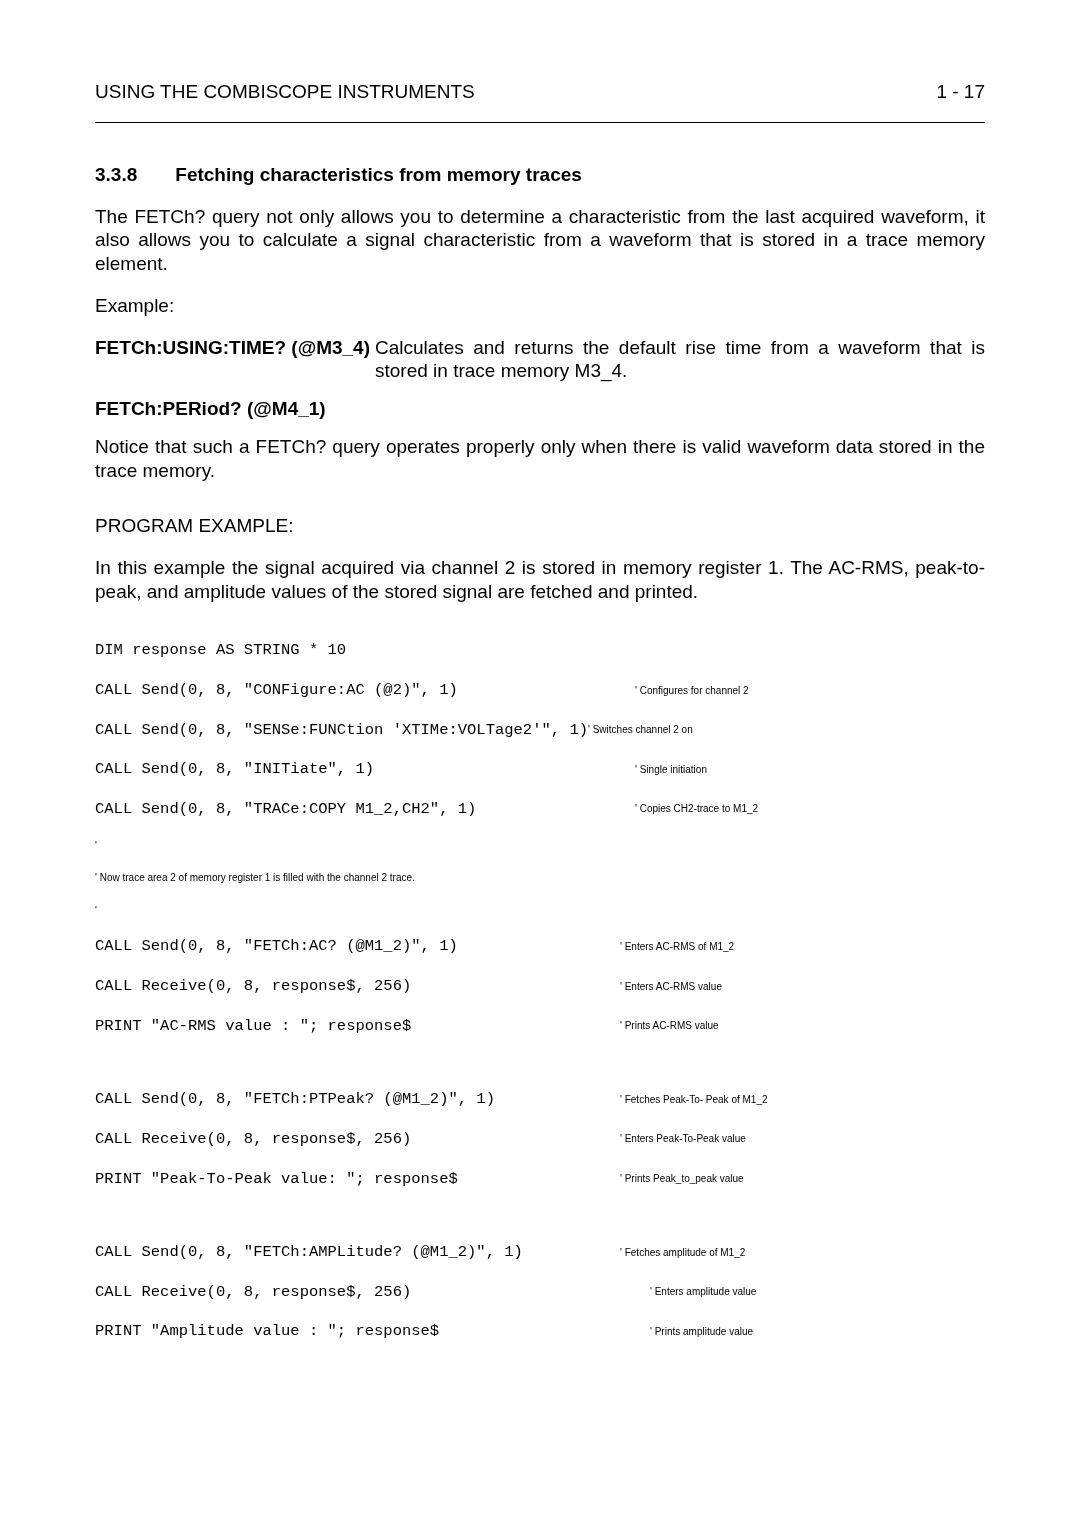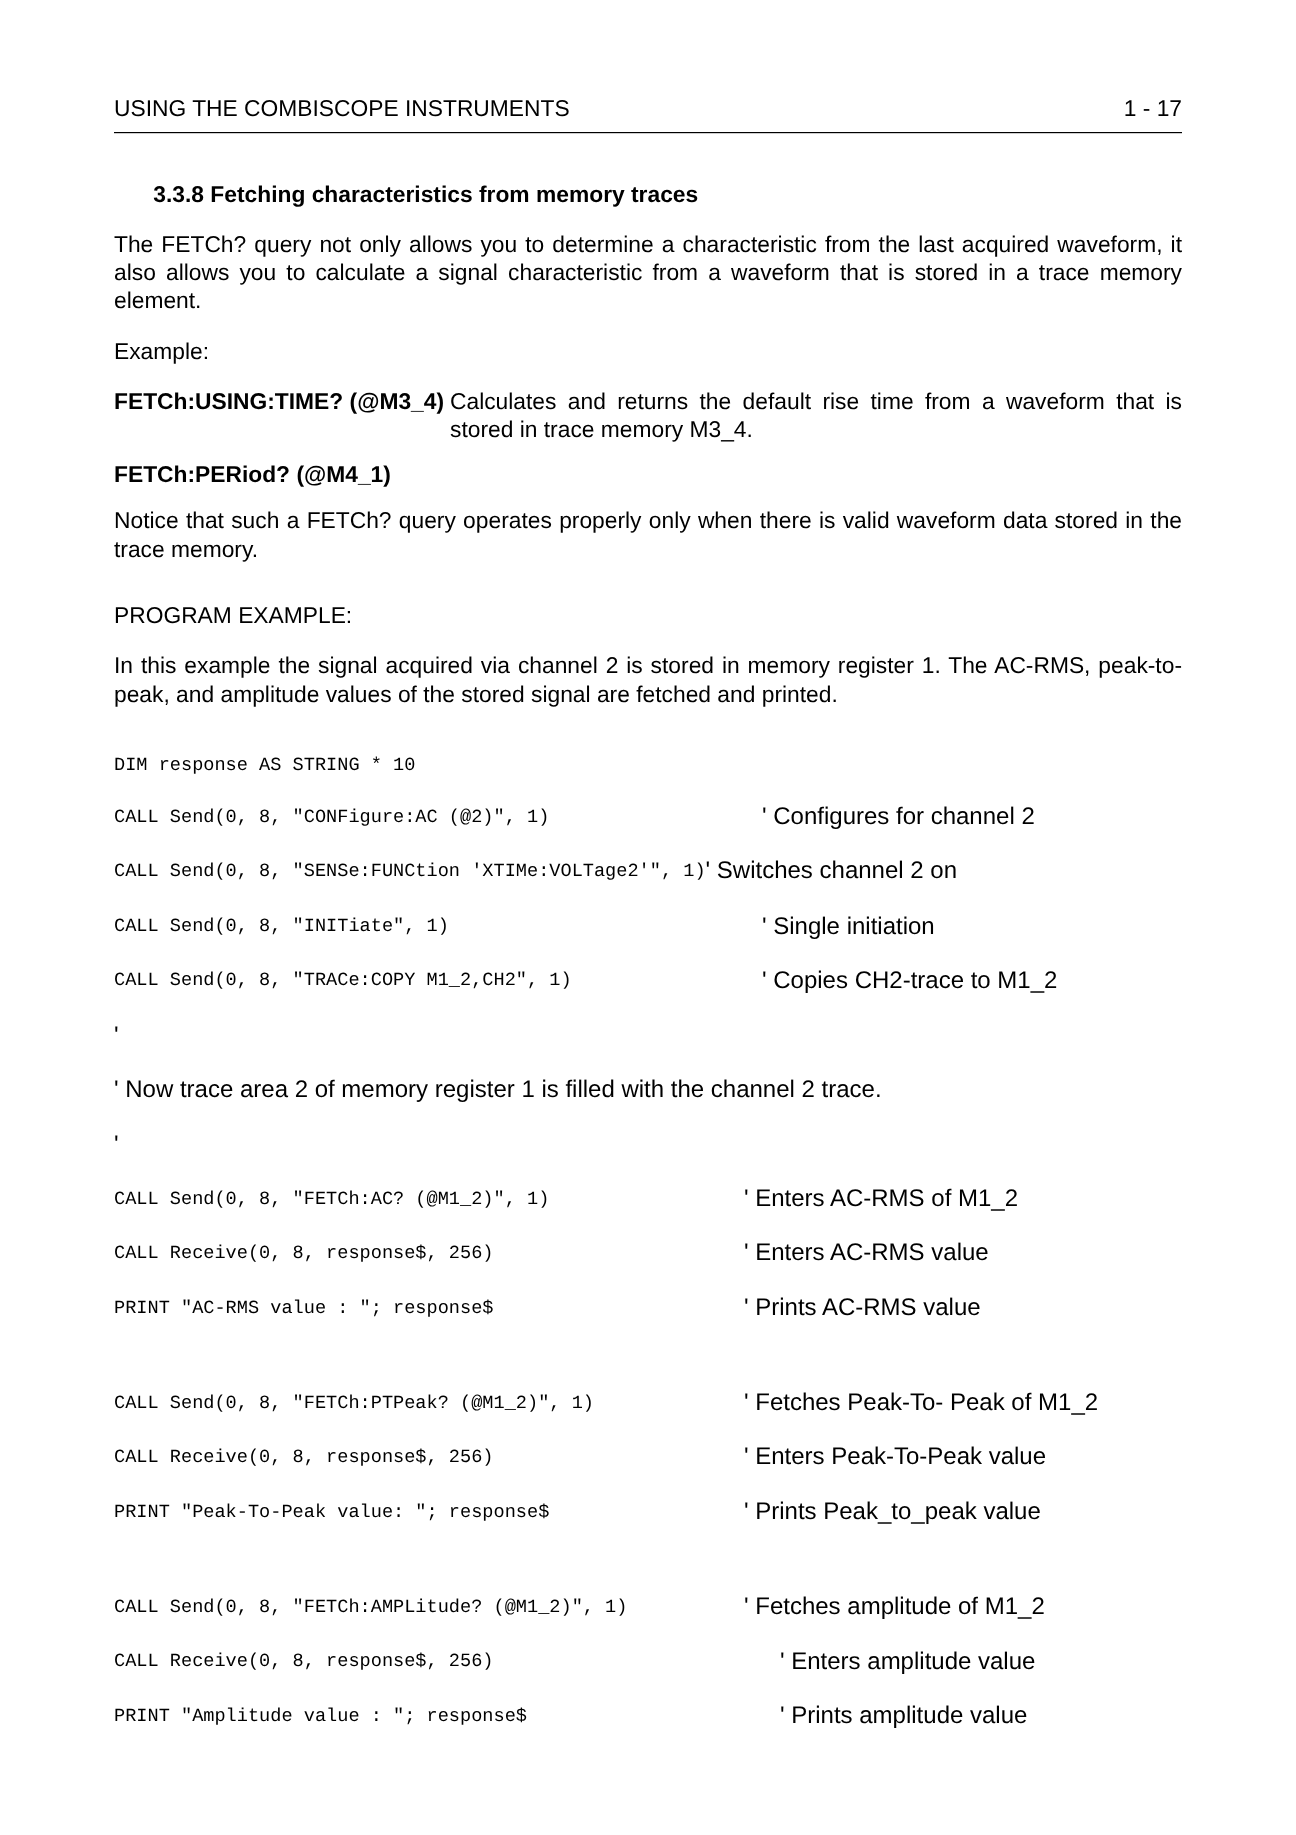--- a/index.html
+++ b/index.html
@@ -9,33 +9,32 @@
     margin: 0;
     padding: 80px 95px 40px 95px;
     box-sizing: border-box;
     color: #000;
     line-height: 1.25;
   }
   .header-row {
     display: flex;
     justify-content: space-between;
     border-bottom: 1.5px solid #000;
-    padding-bottom: 6px;
+    padding-bottom: 18px;
     margin-bottom: 40px;
     font-size: 19px;
   }
   .sect-title {
     font-weight: bold;
     font-size: 19px;
     margin-bottom: 18px;
   }
   .sect-num {
     display: inline-block;
     width: 75px;
-    text-align: right;
   }
   .para {
     margin-bottom: 18px;
     font-size: 19px;
     text-align: justify;
   }
   .def-row {
     display: flex;
     margin-bottom: 14px;
     font-size: 19px;
@@ -57,21 +56,21 @@
     font-family: "Courier New", Courier, monospace;
     font-size: 15.5px;
     white-space: pre;
     line-height: 1.28;
   }
   .code-text {
     font-family: "Courier New", Courier, monospace;
   }
   .comment {
     font-family: Arial, Helvetica, sans-serif;
-    font-size: 20px;
+    font-size: 10px;
   }
   .code-row {
     display: flex;
     align-items: center;
   }
 </style>
 </head>
 <body>
 
 <div class="header-row">

